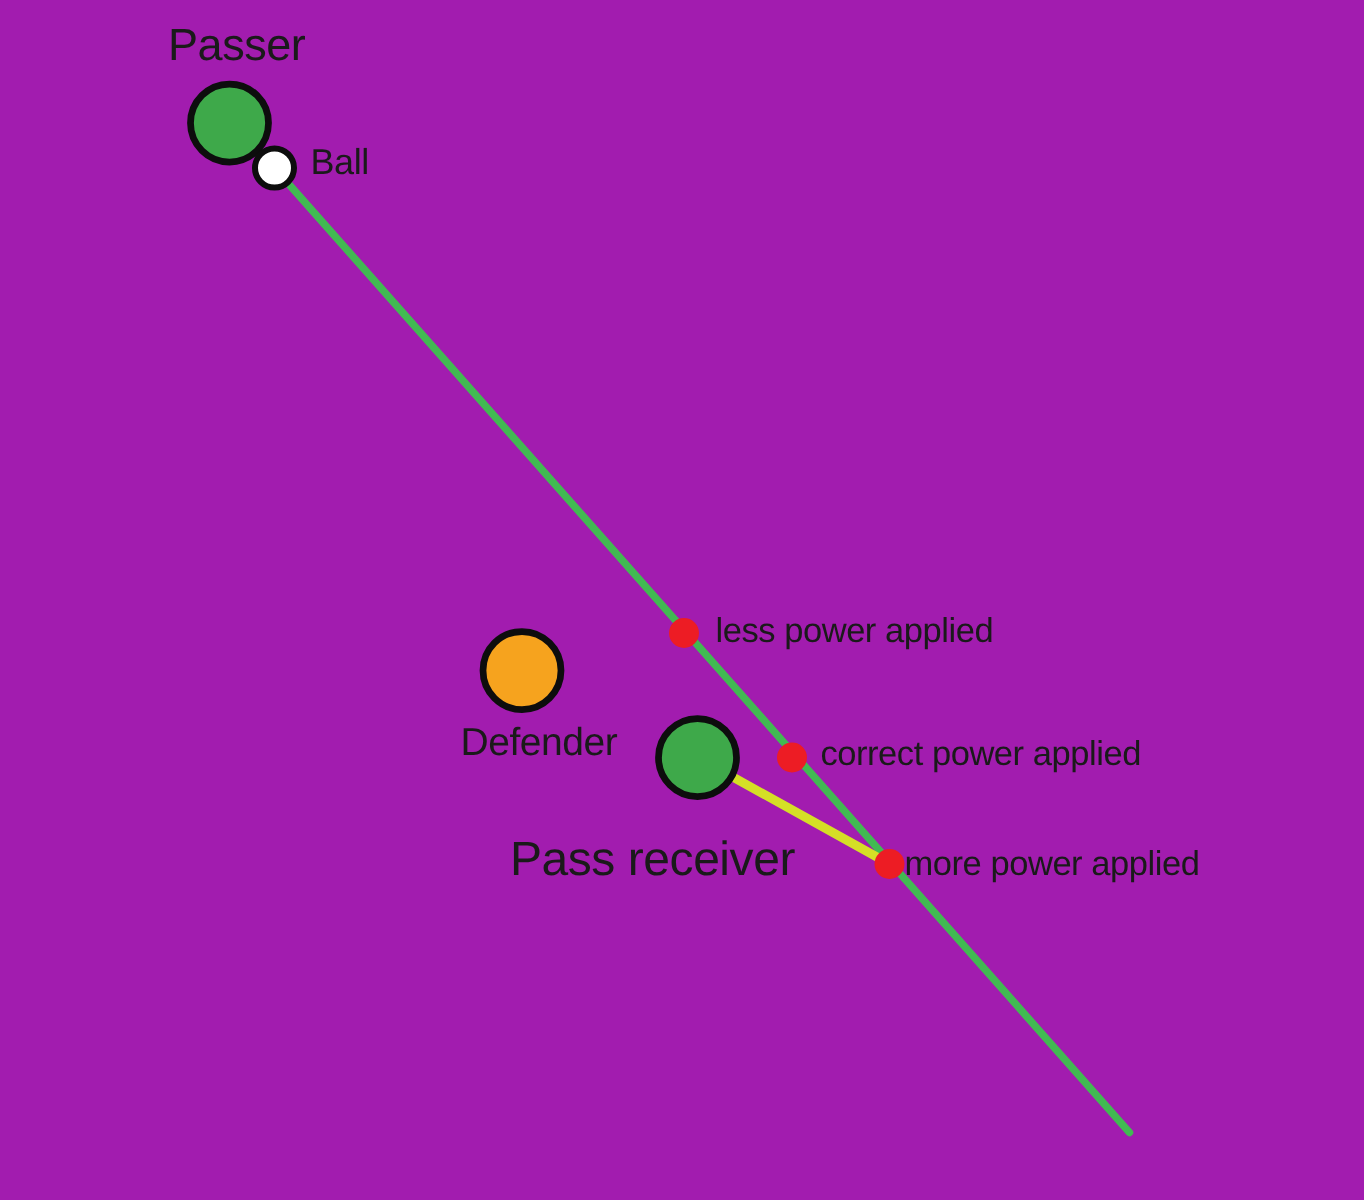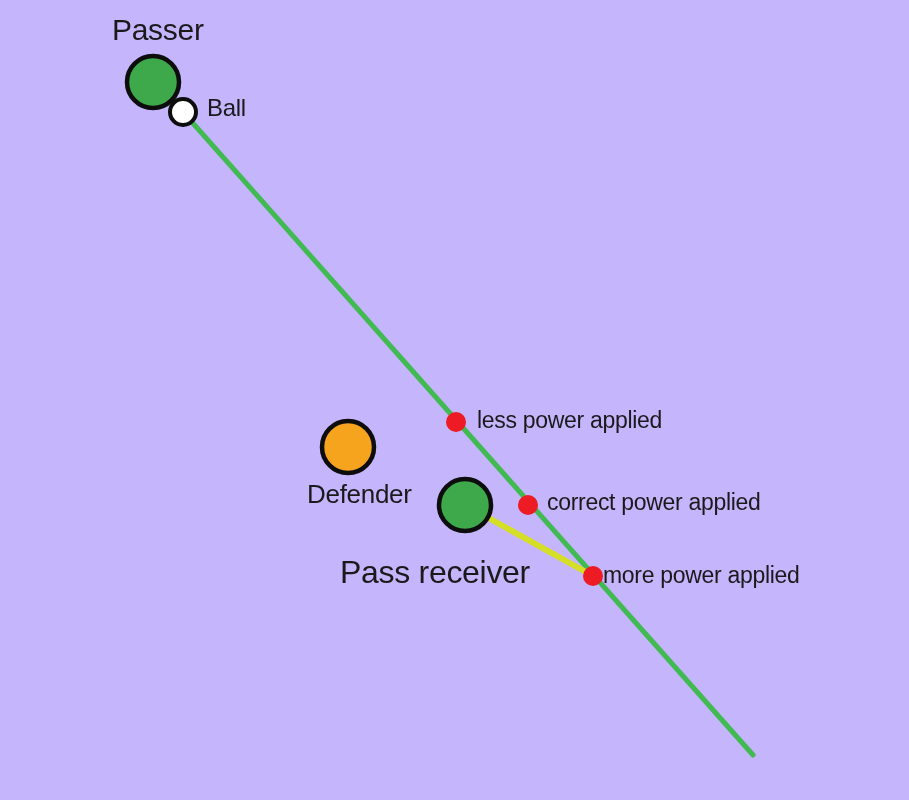--- a/index.html
+++ b/index.html
@@ -4,21 +4,21 @@
 <style>
   html, body {
     margin: 0;
     padding: 0;
     background: #ffffff;
   }
   .canvas {
     position: relative;
     width: 909px;
     height: 800px;
-    background: #c4b5fd;
+    background: #a21caf;
     overflow: hidden;
   }
   svg {
     display: block;
   }
   .player-outline {
     stroke: #0d0d0d;
     stroke-width: 4.5;
   }
   .ball-outline {

